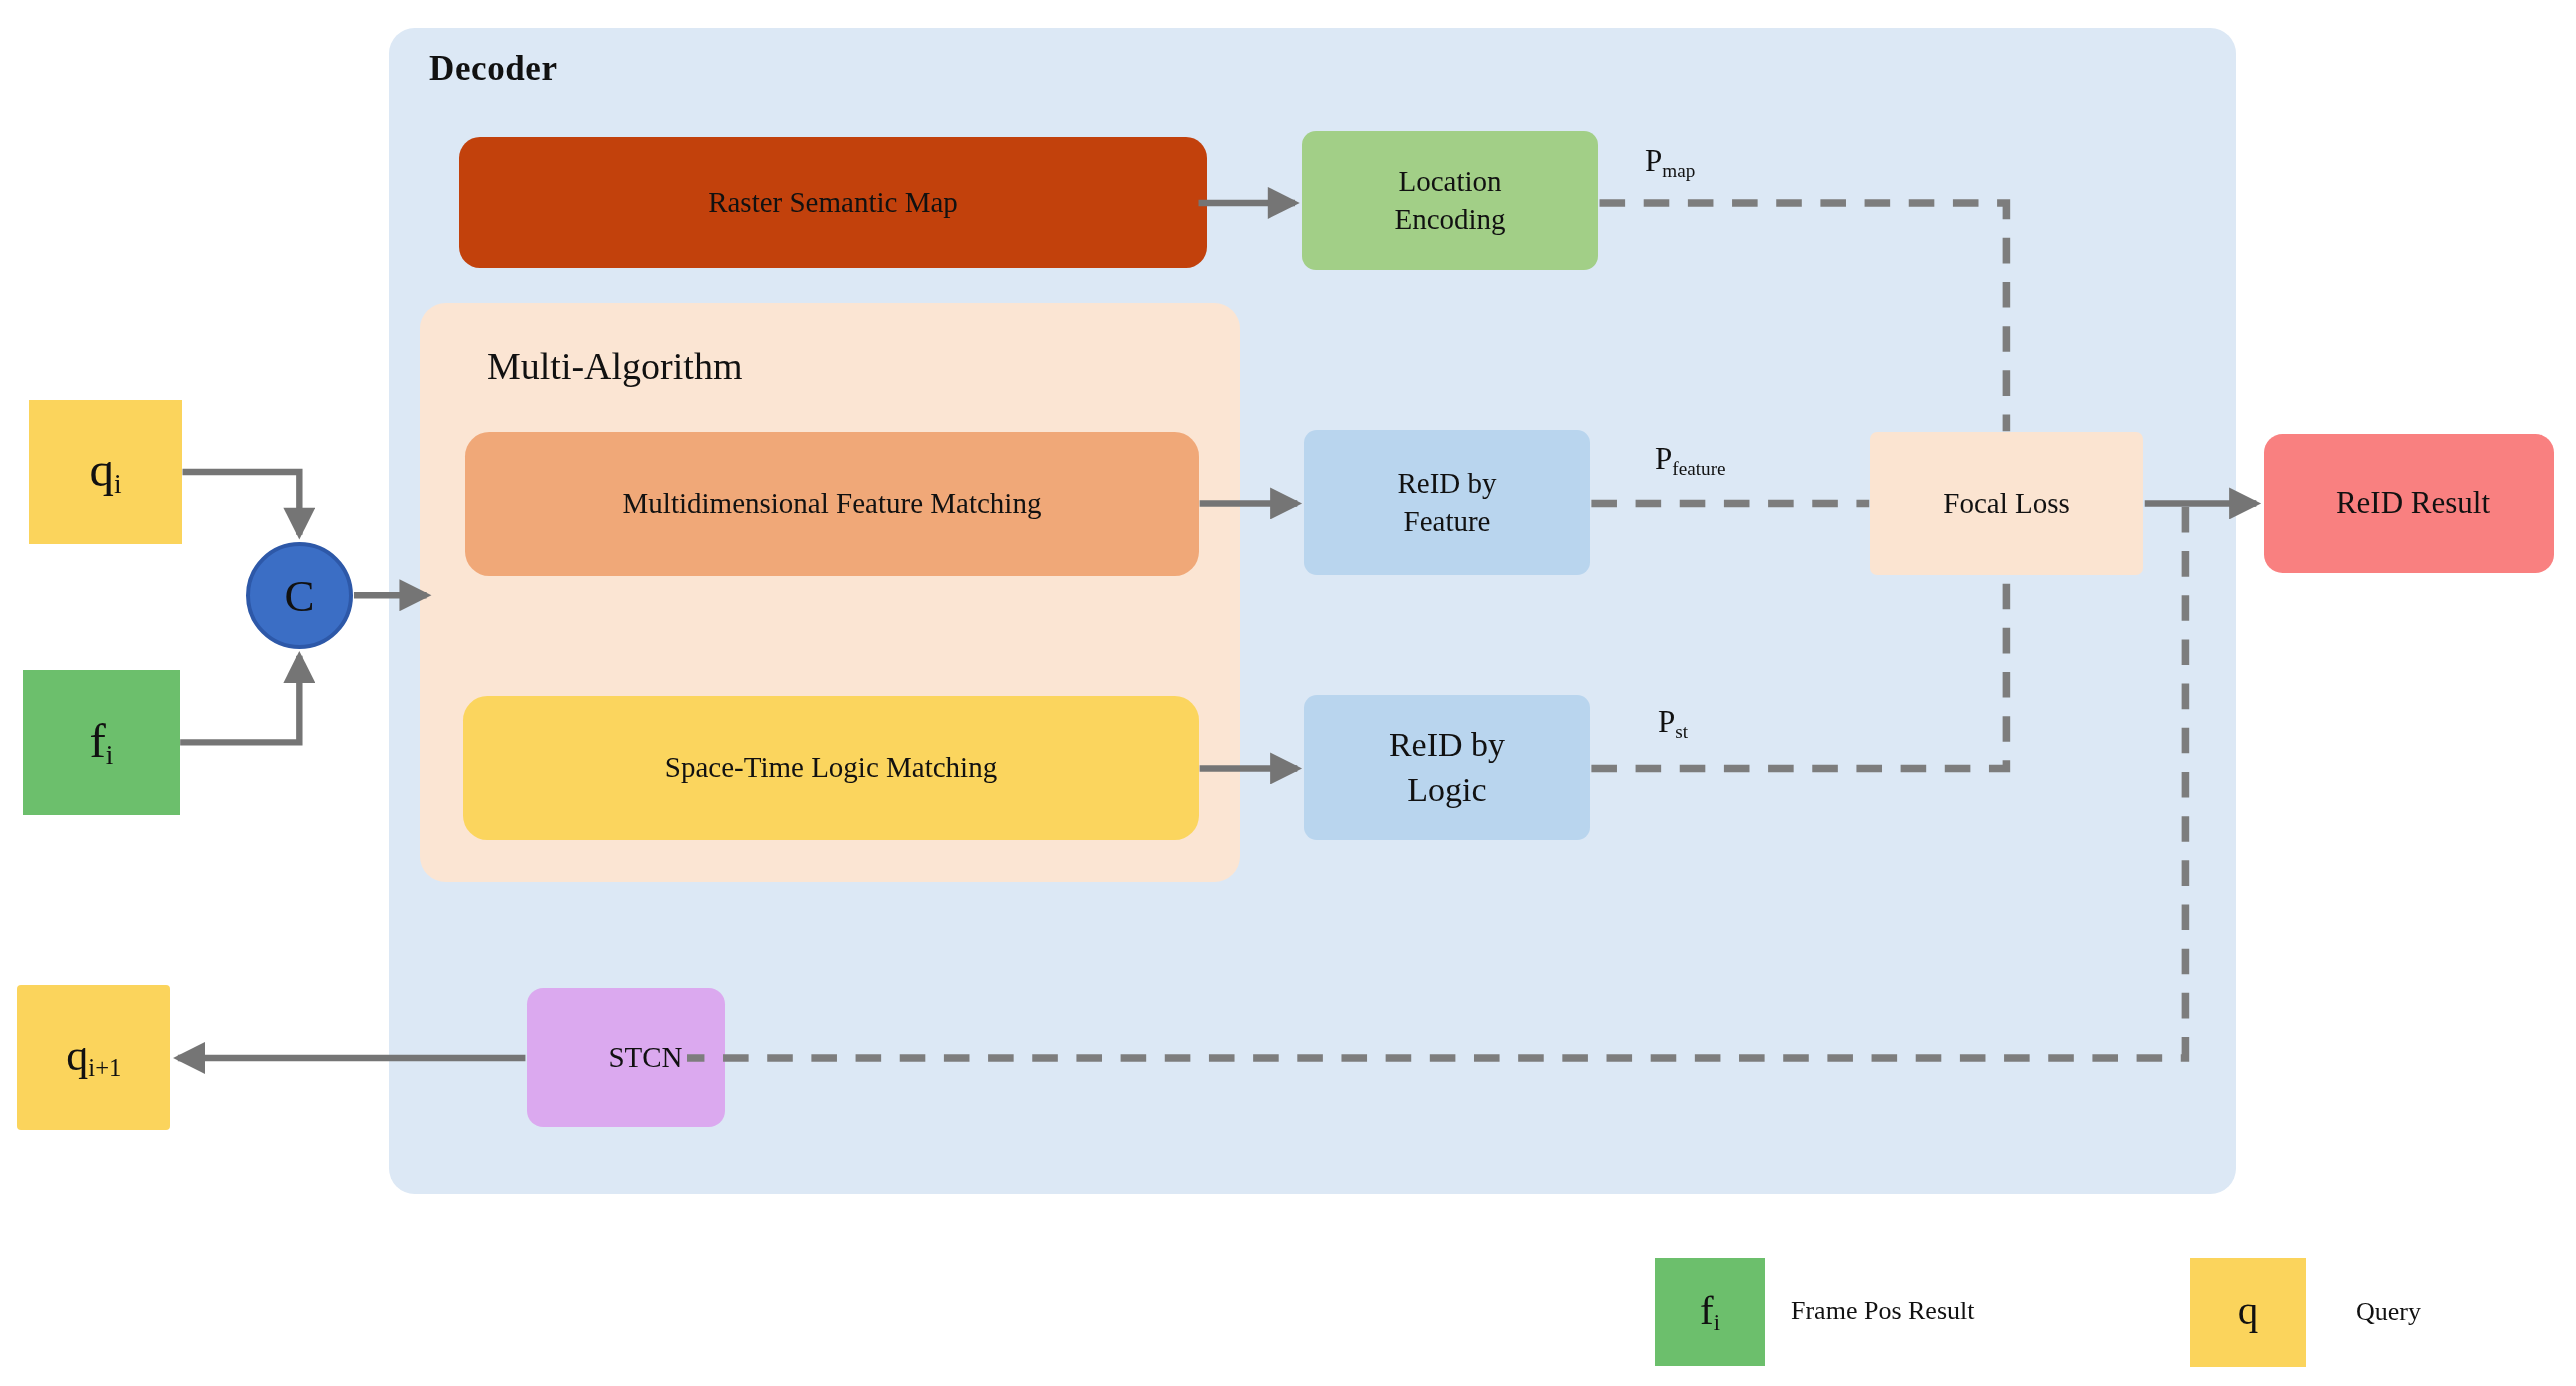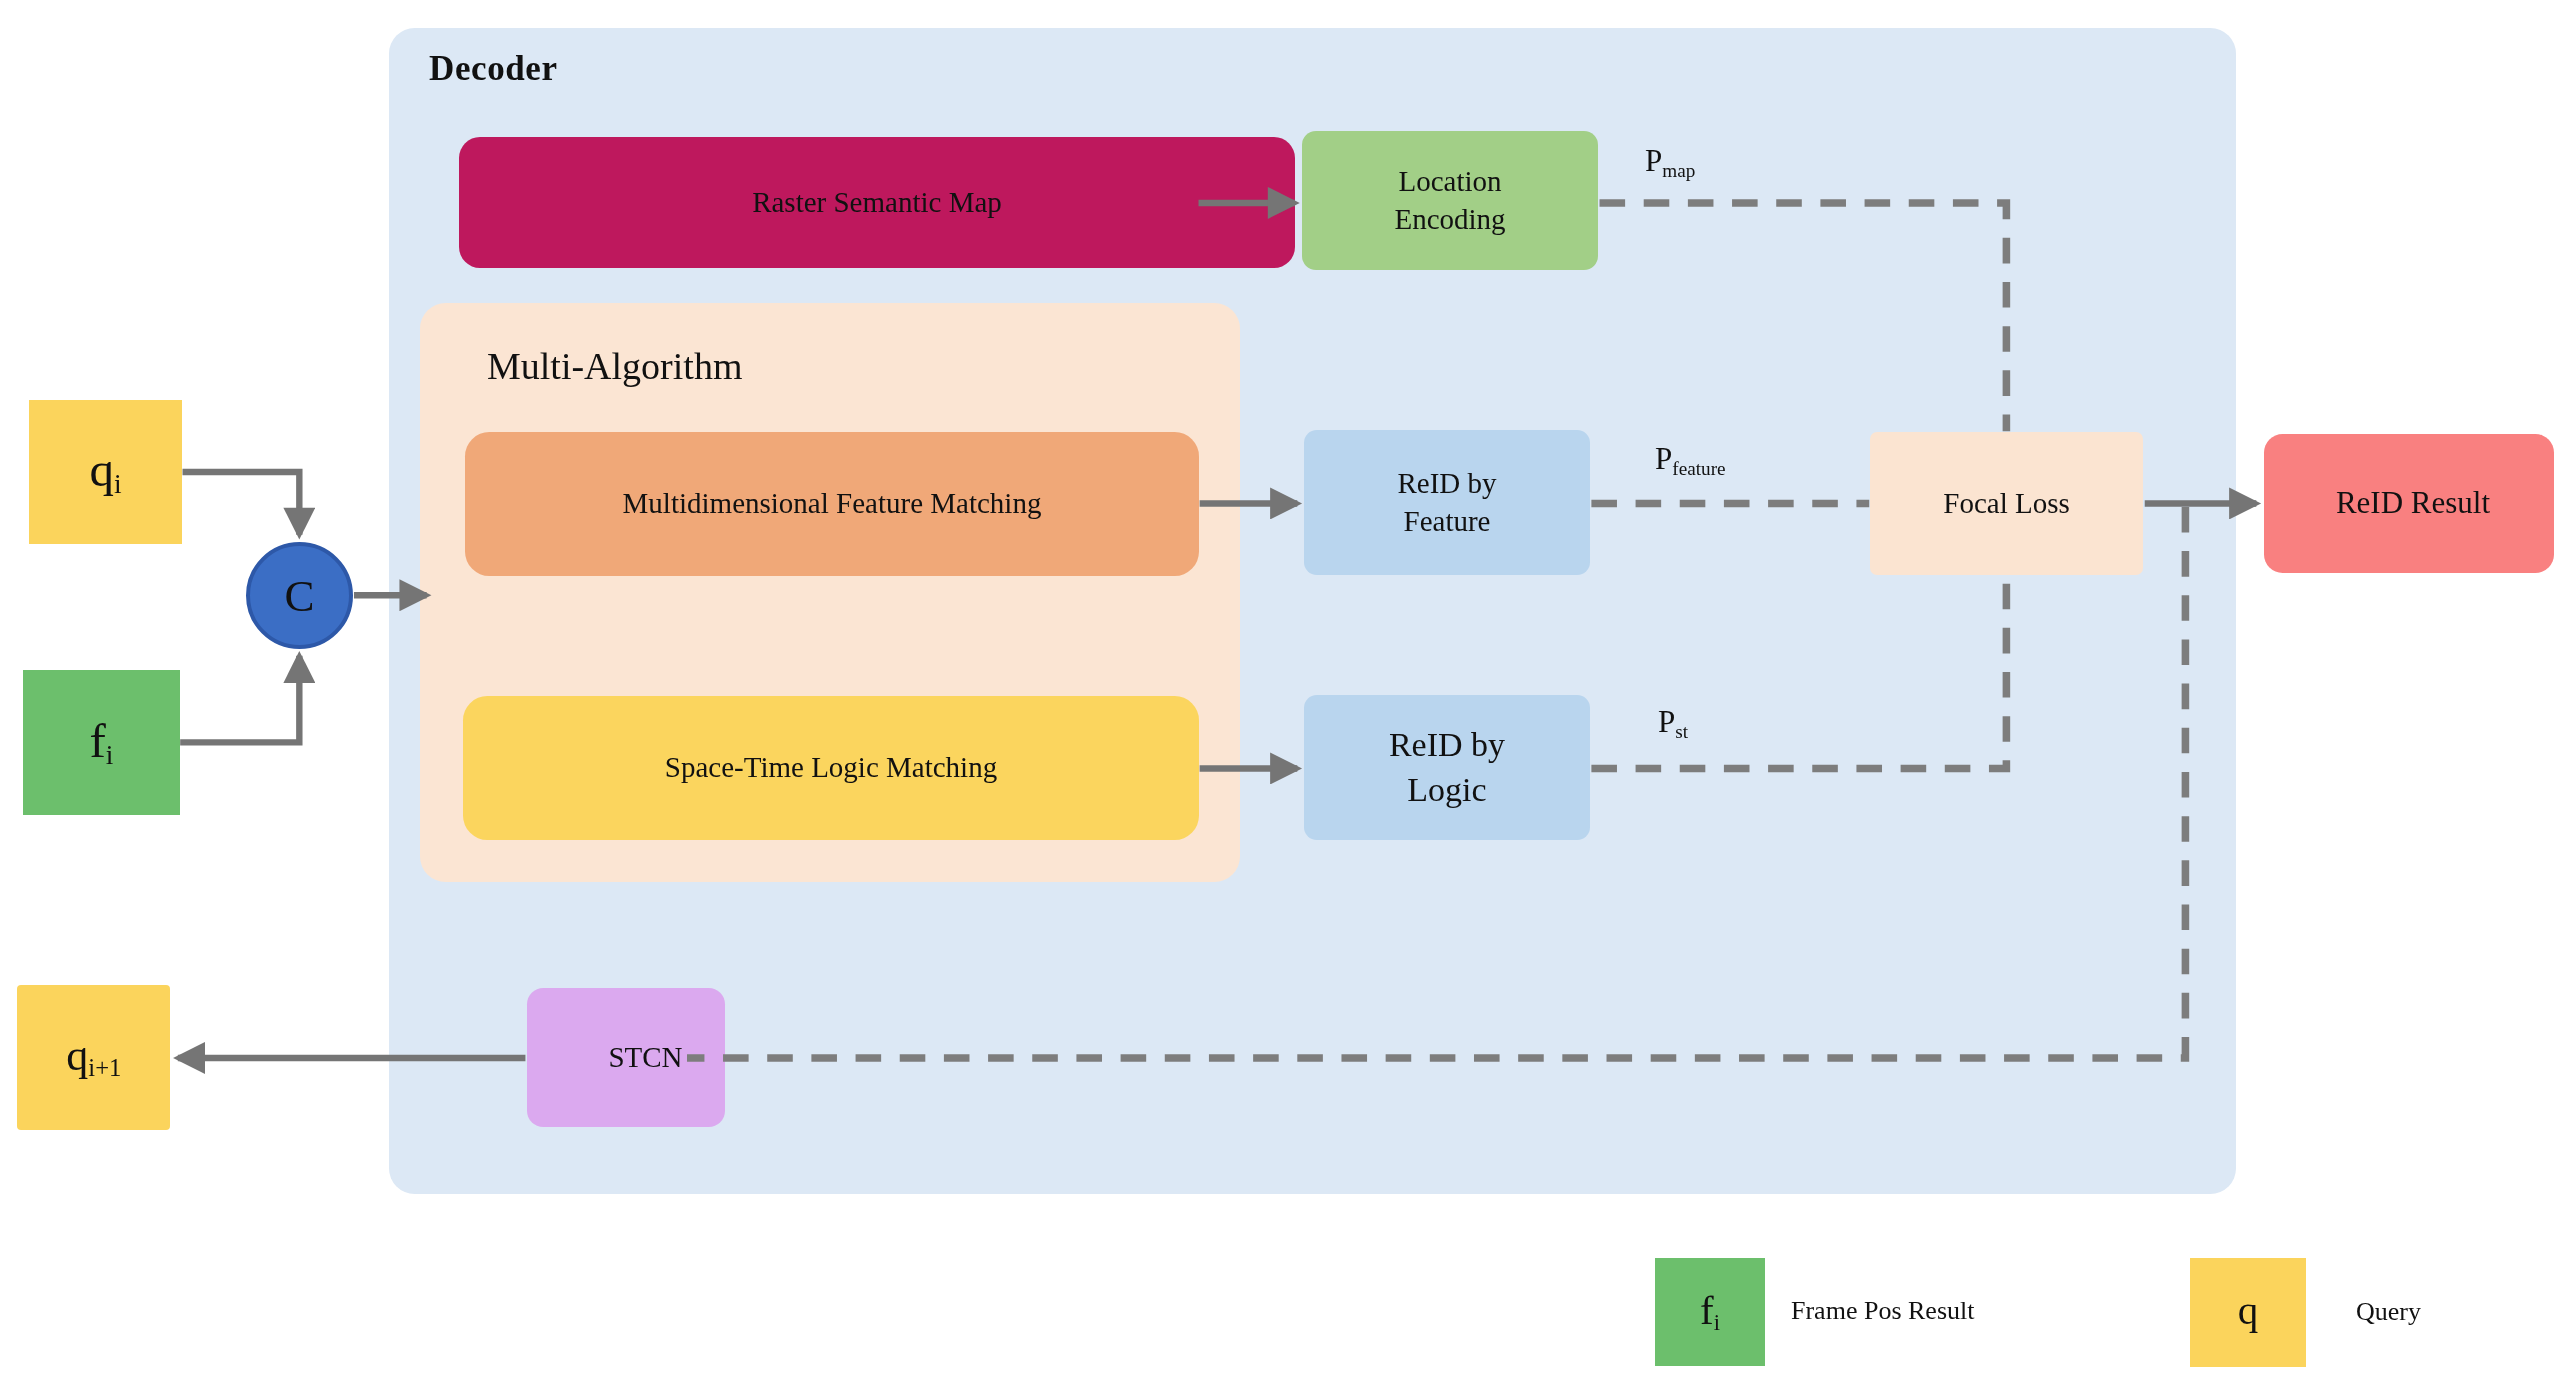--- a/index.html
+++ b/index.html
@@ -69,21 +69,21 @@
 <body>
 
 <div id="canvas">
 
   <div class="abs container" style="left: 389px; top: 28px; width: 1847px; height: 1166px; background-color: rgb(220, 232, 245);"></div>
   <div class="abs title" style="left:429px; top:49px;">Decoder</div>
 
   <div class="abs container" style="left: 420px; top: 303px; width: 820px; height: 579px; background-color: rgb(251, 229, 211);"></div>
   <div class="abs subtitle" style="left:487px; top:344px;">Multi-Algorithm</div>
 
-  <div class="abs box" style="left: 459px; top: 137px; width: 836px; height: 131px; border-radius: 21px; font-size: 29px; background-color: #be185d;">
+  <div class="abs box" style="left: 459px; top: 137px; width: 748px; height: 131px; border-radius: 21px; font-size: 29px; background-color: #c2410c;">
     <span class="box-label">Raster Semantic Map</span>
   </div>
 
   <div class="abs box" style="left: 1302px; top: 131px; width: 296px; height: 139px; border-radius: 14px; font-size: 29px; background-color: rgb(162, 207, 135);">
     <span class="box-label" style="max-width:192px;">Location Encoding</span>
   </div>
 
   <div class="abs box" style="left: 463px; top: 696px; width: 736px; height: 144px; border-radius: 24.4px; font-size: 29px; background-color: rgb(251, 213, 94);">
     <span class="box-label">Space-Time Logic Matching</span>
   </div>

